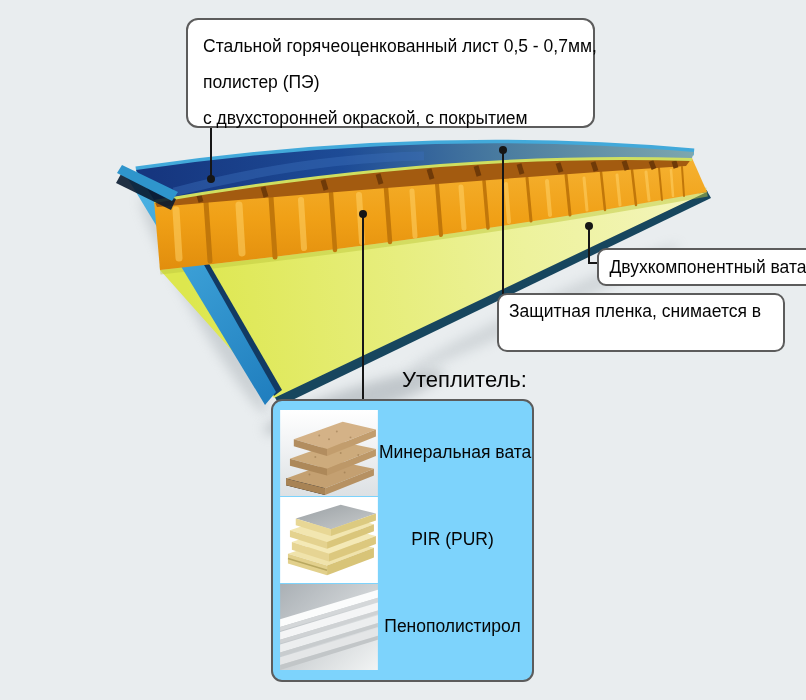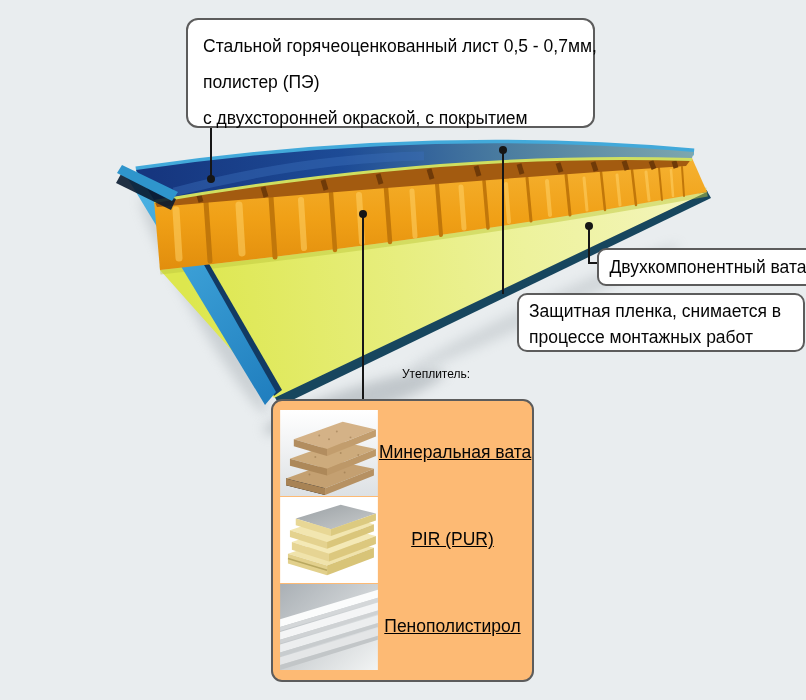--- a/index.html
+++ b/index.html
@@ -17,33 +17,32 @@
     border-radius:10px;
     color:#050505;
     font-size:17.5px;
     box-sizing:border-box;
     z-index:5;
   }
   .callout .cline{white-space:nowrap;}
   .callout-steel{left:162px;top:18px;width:409px;height:110px;padding:8px 14px 0 15px;border-radius:12px;}
   .callout-steel .cline{line-height:36px;}
   .callout-glue{left:573px;top:248px;width:222px;height:38px;display:flex;align-items:center;justify-content:center;border-radius:9px;}
-  .callout-film{left:493px;top:293px;width:288px;height:59px;padding:3px 8px 0 10px;}
+  .callout-film{left:473px;top:293px;width:288px;height:59px;padding:3px 8px 0 10px;}
   .callout-film .cline{line-height:26px;}
   .ins-title{
     position:absolute;left:378px;top:367px;z-index:5;
-    font-size:12px;color:#050505;white-space:nowrap;
+    font-size:22px;color:#050505;white-space:nowrap;
   }
   .ins-box{
     position:absolute;left:247px;top:399px;width:263px;height:283px;
-    background:#fdba74;border:2px solid #5c5c5c;border-radius:11px;
+    background:#7dd3fc;border:2px solid #5c5c5c;border-radius:11px;
     box-sizing:border-box;z-index:4;
     display:flex;flex-direction:column;justify-content:space-between;
     padding:8px 6px 10px 6px;
-    text-decoration:underline;
   }
   .ins-row{display:flex;align-items:center;height:88px;}
   .ins-thumb{width:100px;height:86px;flex:0 0 100px;}
   .ins-label{
     flex:1;text-align:center;font-size:17.5px;color:#050505;white-space:nowrap;
   }
 </style>
 </head>
 <body>
 
@@ -188,21 +187,20 @@
     <div class="cline">полистер (ПЭ)</div>
     <div class="cline">с двухсторонней окраской, с покрытием</div>
   </div>
 
   <div class="callout callout-glue">
     <span class="cline">Двухкомпонентный вата</span>
   </div>
 
   <div class="callout callout-film">
     <div class="cline">Защитная пленка, снимается в</div>
-    <div class="cline">процессе монтажных работ</div>
   </div>
 
   <div class="ins-title">Утеплитель:</div>
 
   <div class="ins-box">
 
     <div class="ins-row">
       <svg class="ins-thumb" viewBox="0 0 100 88" xmlns="http://www.w3.org/2000/svg">
         <rect x="0" y="0" width="100" height="88" fill="url(#mwbg)"></rect>
         <g>

